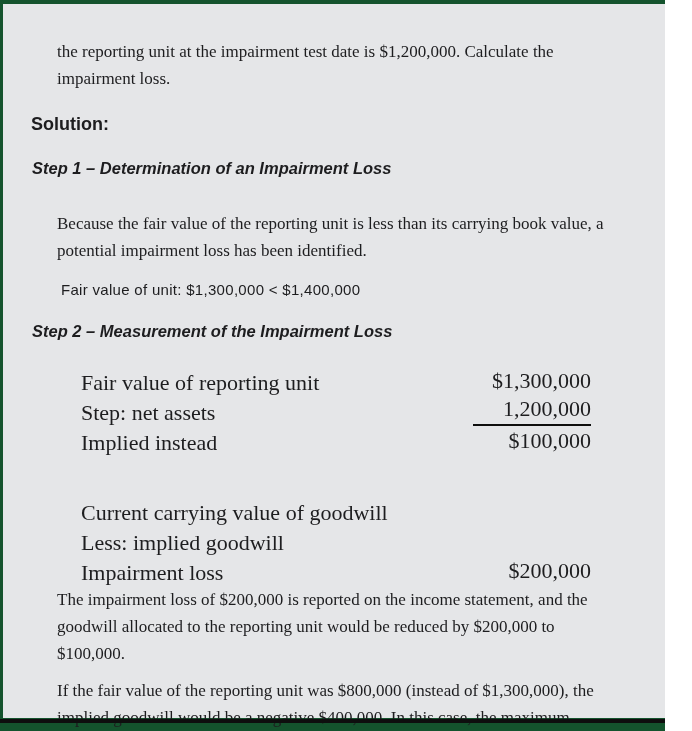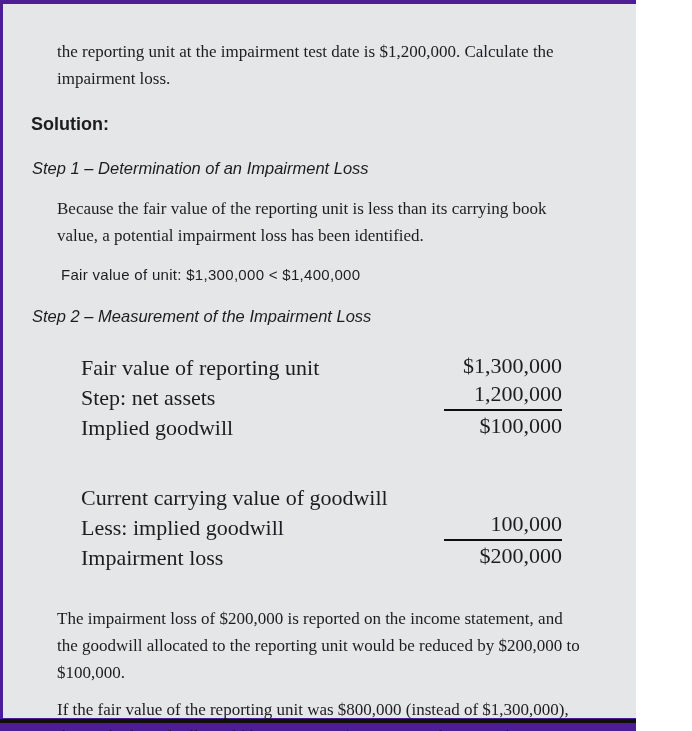--- a/index.html
+++ b/index.html
@@ -5,22 +5,23 @@
   html,body{margin:0;padding:0;}
   body{
     width:692px;height:731px;
     background:#ffffff;
     font-family:"Liberation Serif", serif;
     -webkit-font-smoothing:antialiased;
   }
   .page{
     position:relative;
     width:636px;height:731px;
-    background:#4c1d95;
+    background:#14532d;
     overflow:hidden;
+    padding-left:29px;
   }
   .panel{
     position:absolute;
     top:4px;left:3px;right:0;bottom:13px;
     background:#e5e6e8;
     box-sizing:border-box;
     padding:20px 52px 0 54px;
     color:#1d1d1f;
   }
   .bottom-rule{
@@ -38,26 +39,26 @@
   }
   .intro{margin-top:14px;}
   .solution-heading{
     font-family:"Liberation Sans", sans-serif;
     font-weight:700;
     font-size:18px;
     margin:22px 0 16px -26px;
   }
   .step-heading{
     font-family:"Liberation Sans", sans-serif;
-    font-weight:400;
+    font-weight:700;
     font-style:italic;
     font-size:16.5px;
     margin:24px 0 0 -25px;
   }
-  .step-body{margin-top:17px;}
+  .step-body{margin-top:32px;}
   .formula-line{
     font-family:Liberation Sans, sans-serif;
     font-size:15px;
     margin:17px 0 0 4px;
     letter-spacing:0.3px;
   }
   .calc-table{
     margin:25px 0 0 24px;
     margin-right:22px;
   }
@@ -70,21 +71,21 @@
   }
   .calc-row .row-label{flex:1;}
   .calc-row .row-value{
     width:118px;
     text-align:right;
     padding-bottom:2px;
   }
   .calc-row .row-value.underlined{
     border-bottom:2.5px solid #0e0e0e;
   }
-  .closing{margin-top:34px;}
+  .closing{}
   .closing + .closing{margin-top:10px;}
 </style>
 </head>
 <body>
 
 <div class="page">
   <div class="panel">
 
     <p class="body-text intro">the reporting unit at the impairment test date is $1,200,000. Calculate the impairment loss.</p>
 
@@ -101,32 +102,31 @@
     <div class="calc-table">
       <div class="calc-row">
         <span class="row-label">Fair value of reporting unit</span>
         <span class="row-value">$1,300,000</span>
       </div>
       <div class="calc-row">
         <span class="row-label">Step: net assets</span>
         <span class="row-value underlined">1,200,000</span>
       </div>
       <div class="calc-row">
-        <span class="row-label">Implied goodwill</span>
+        <span class="row-label">Implied instead</span>
         <span class="row-value">$100,000</span>
       </div>
     </div>
 
     <div class="calc-table second">
       <div class="calc-row">
         <span class="row-label">Current carrying value of goodwill</span>
       </div>
       <div class="calc-row">
         <span class="row-label">Less: implied goodwill</span>
-        <span class="row-value underlined">100,000</span>
       </div>
       <div class="calc-row">
         <span class="row-label">Impairment loss</span>
         <span class="row-value">$200,000</span>
       </div>
     </div>
 
     <p class="body-text closing">The impairment loss of $200,000 is reported on the income statement, and the goodwill allocated to the reporting unit would be reduced by $200,000 to $100,000.</p>
 
     <p class="body-text closing">If the fair value of the reporting unit was $800,000 (instead of $1,300,000), the implied goodwill would be a negative $400,000. In this case, the maximum amount of the impairment loss recognized would be $300,000, the carrying amount of goodwill.</p>

